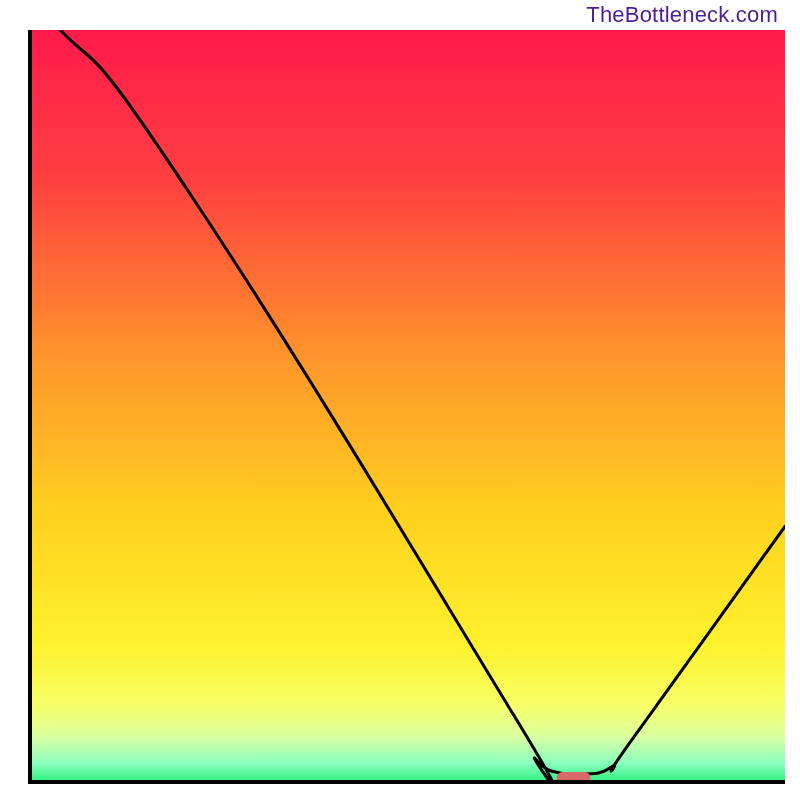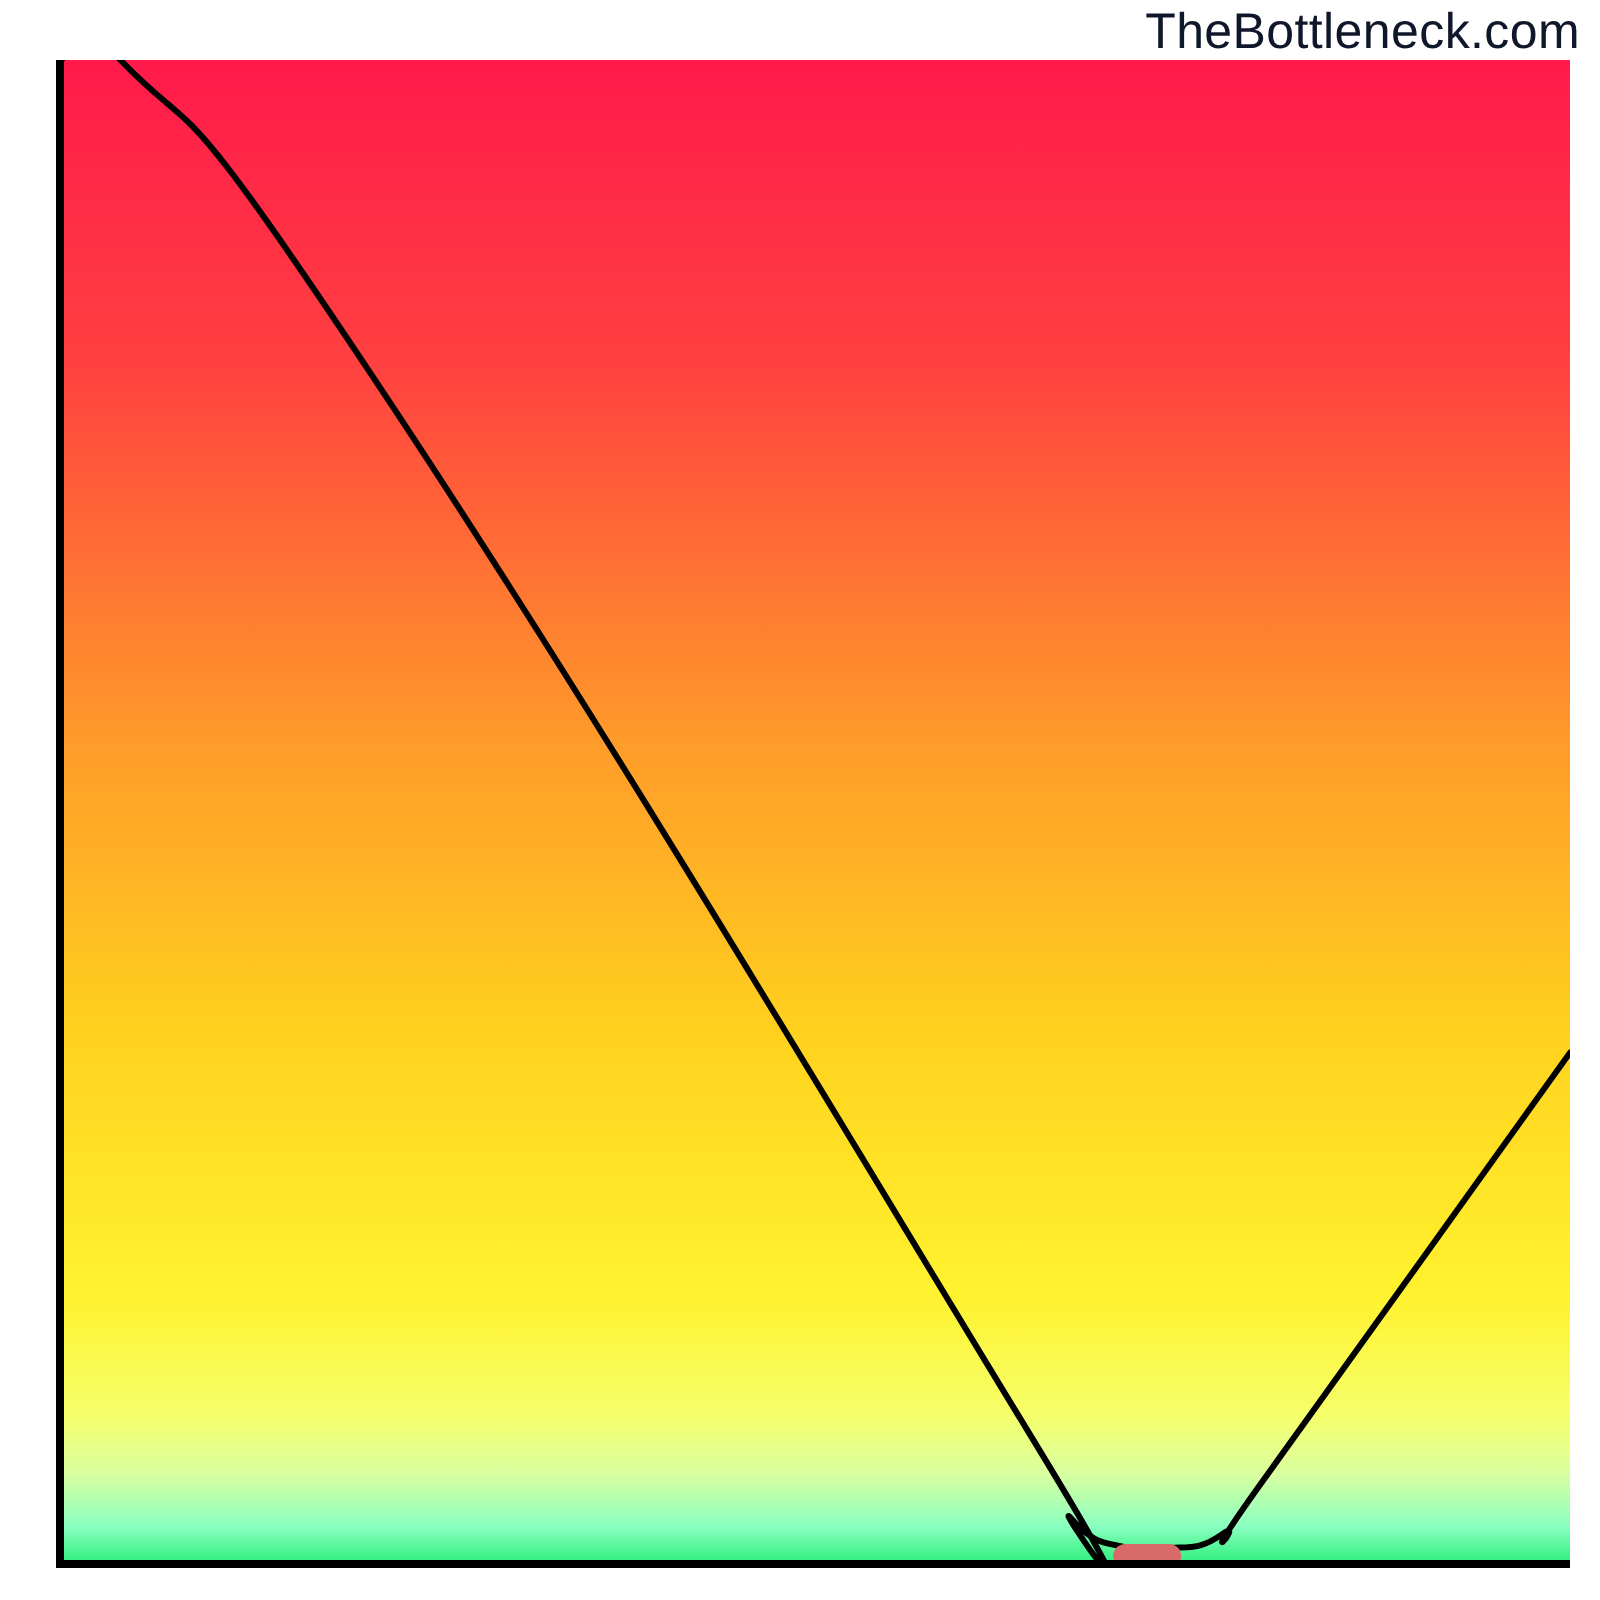--- a/index.html
+++ b/index.html
@@ -11,23 +11,23 @@
     font-family: Arial, Helvetica, sans-serif;
   }
   .container {
     position: relative;
     width: 800px;
     height: 800px;
   }
   .watermark {
     position: absolute;
     top: 2px;
-    right: 10px;
-    color: #0f172a;
-    font-size: 25px;
+    right: 22px;
+    color: #4c1d95;
+    font-size: 22px;
     font-weight: 400;
     letter-spacing: 0.2px;
     z-index: 10;
   }
   svg {
     display: block;
   }
 </style>
 </head>
 <body>

